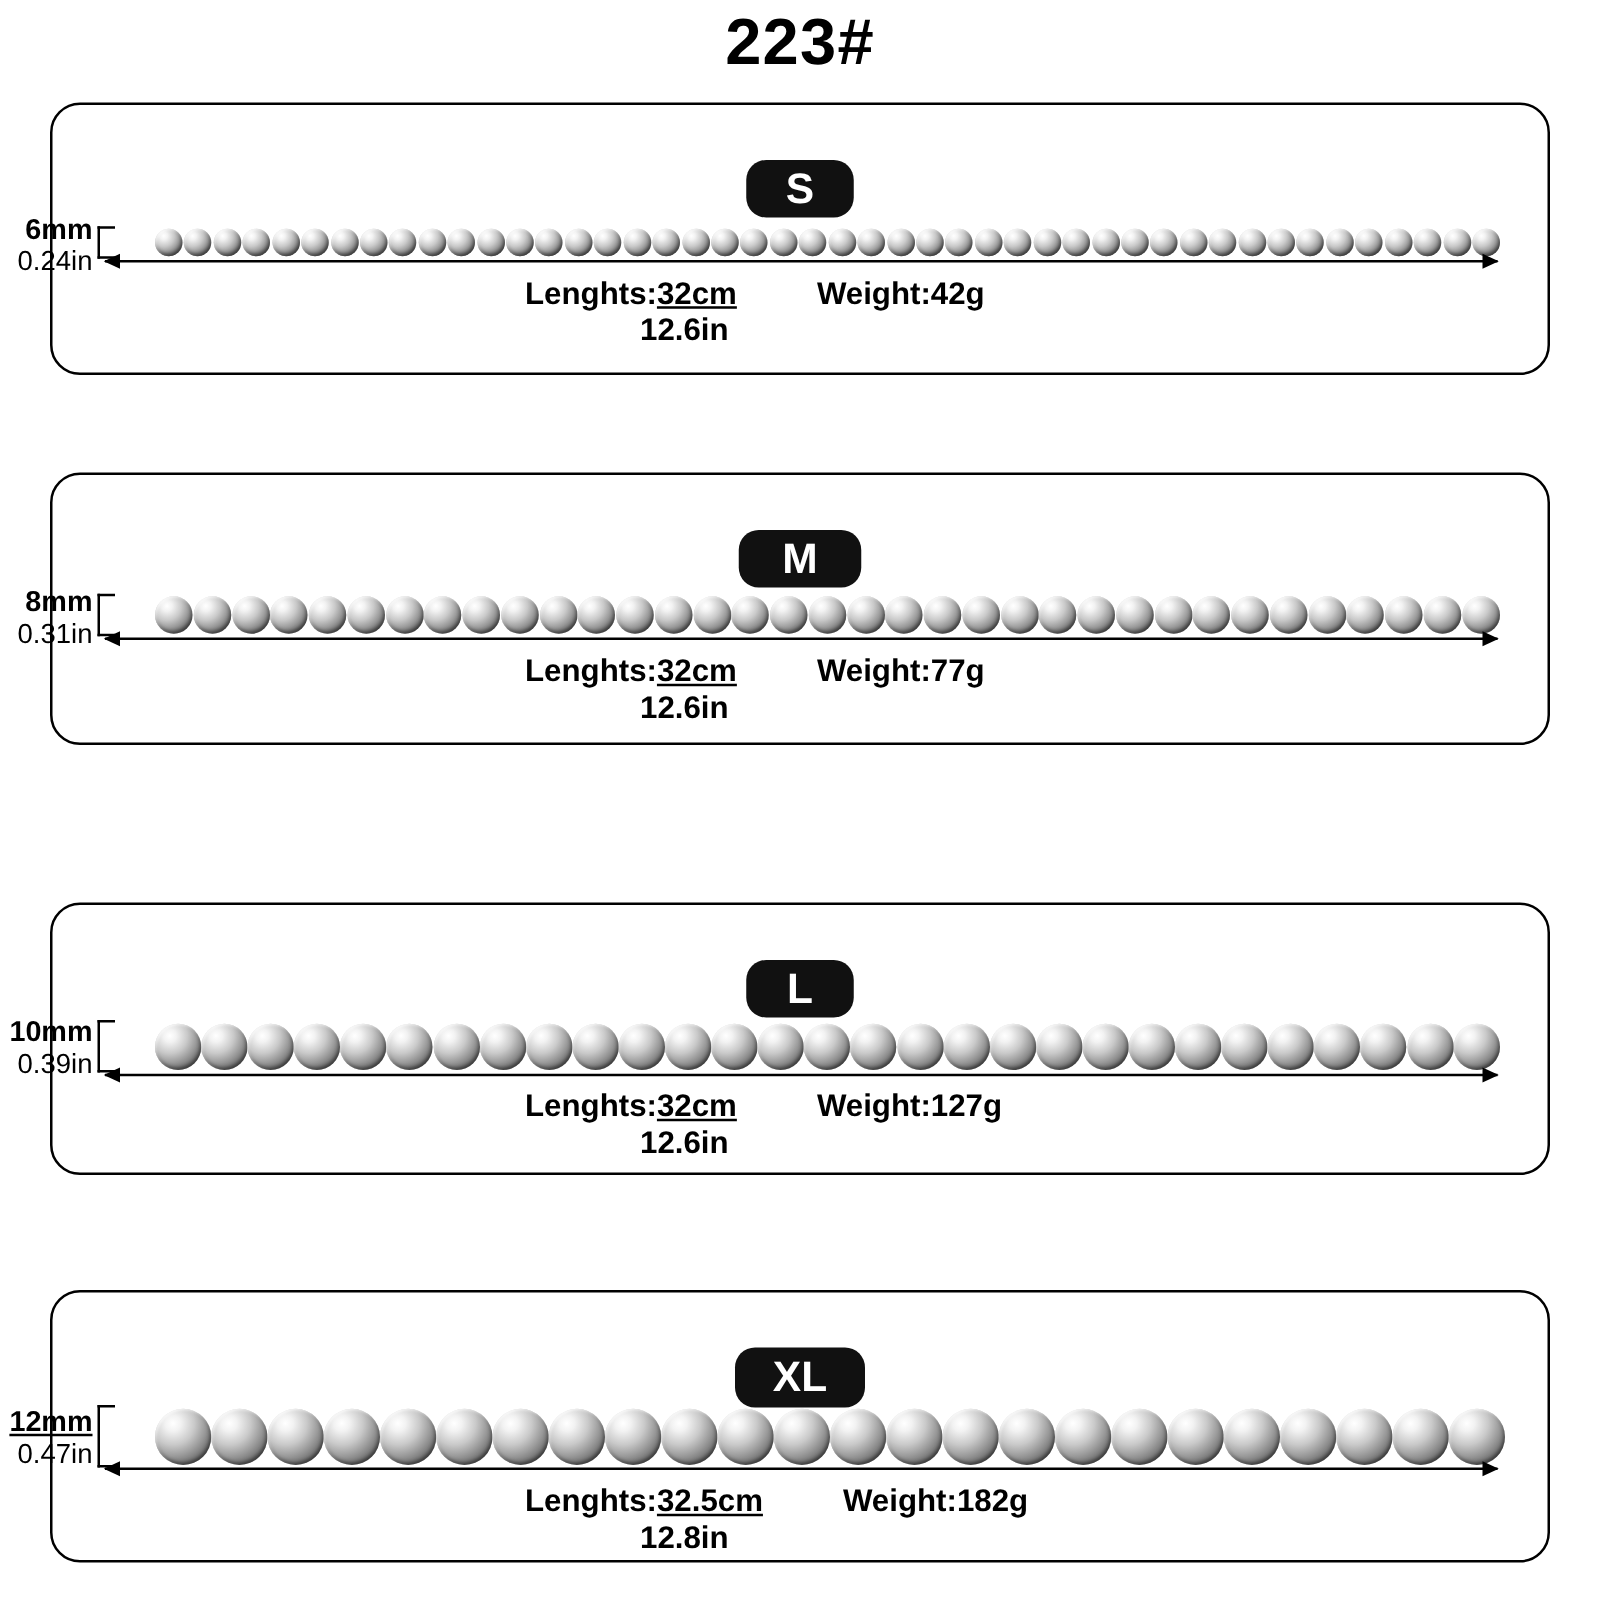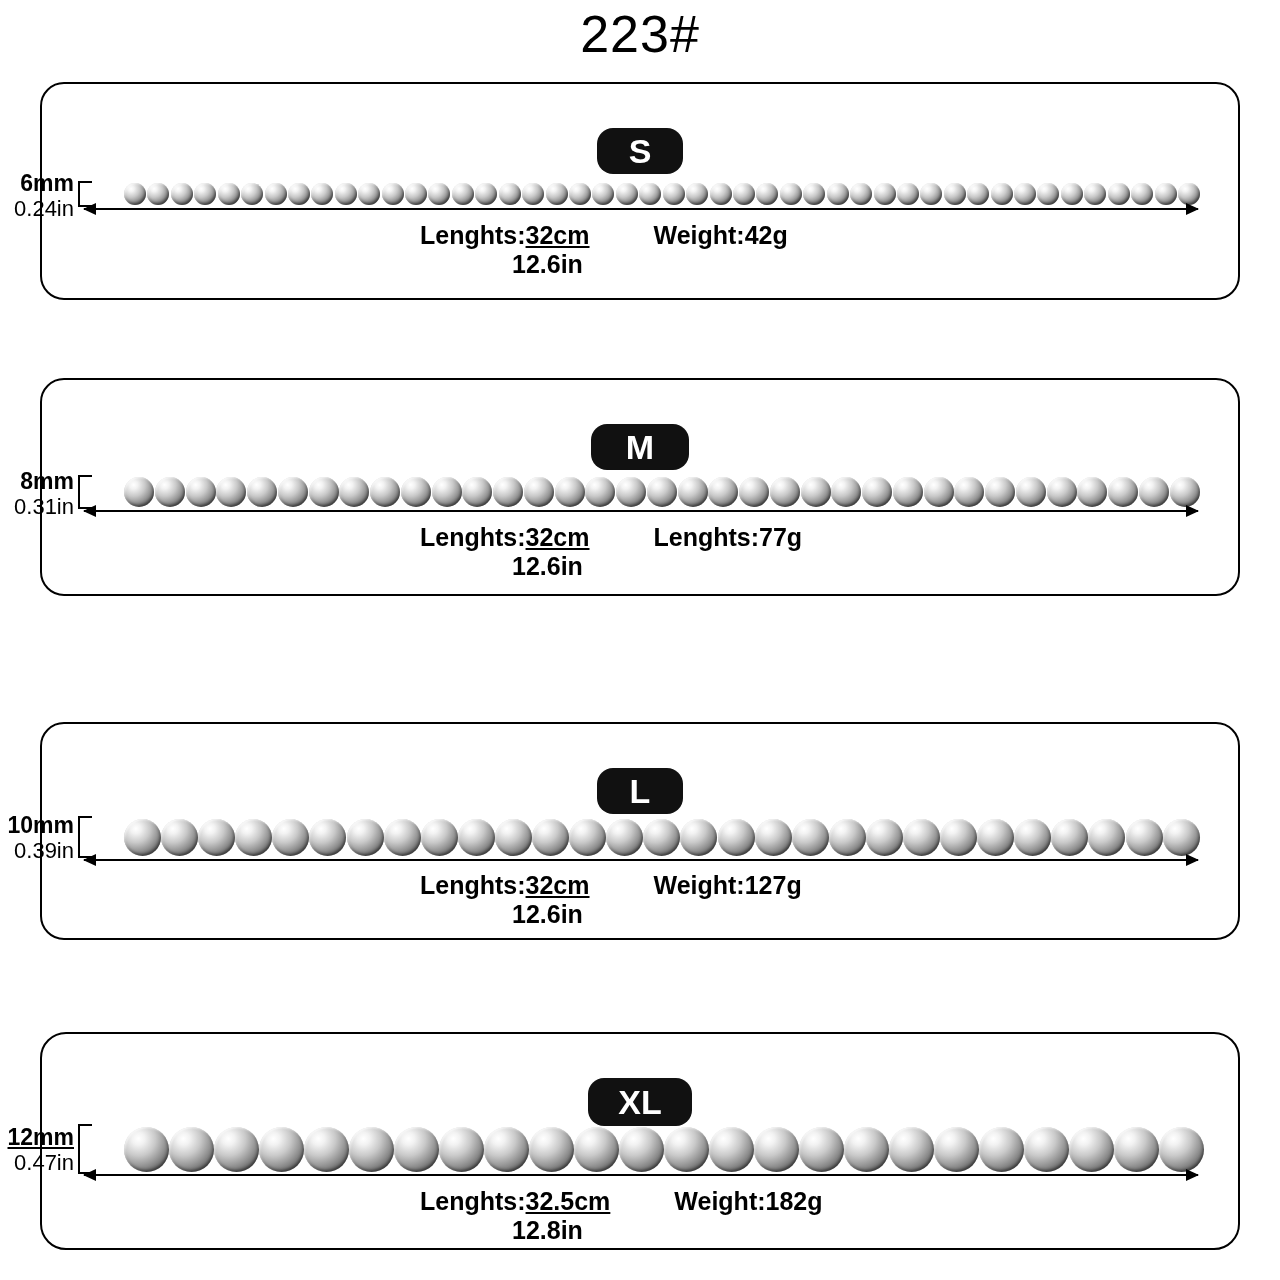--- a/index.html
+++ b/index.html
@@ -11,40 +11,40 @@
     width: 1280px;
     height: 1280px;
     font-family: "Liberation Sans", sans-serif;
     color: #000000;
     position: relative;
     overflow: hidden;
   }
   .page-title {
     text-align: center;
     font-size: 52px;
-    font-weight: normal;
+    font-weight: bold;
     letter-spacing: 1px;
     margin: 6px 0 0 0;
     line-height: 1.1;
     font-family: "Liberation Sans", sans-serif;
   }
 
   .panel {
     position: absolute;
     left: 40px;
     width: 1200px;
     box-sizing: border-box;
     border: 2px solid #000;
     border-radius: 24px;
     background: #fff;
   }
   .panel-s  { top: 82px;   height: 218px; }
   .panel-m  { top: 378px;  height: 218px; }
   .panel-l  { top: 722px;  height: 218px; }
-  .panel-xl { top: 1032px; height: 218px; border-radius: 26px; }
+  .panel-xl { top: 1032px; height: 218px; }
 
   
   .size-badge {
     position: absolute;
     left: 50%;
     transform: translateX(-50%);
     background: #111111;
     color: #ffffff;
     font-weight: bold;
     border-radius: 16px;
@@ -254,21 +254,21 @@
       <span class="bead" style="width: 30px; height: 30px;"></span>
       <span class="bead" style="width: 30px; height: 30px;"></span>
       <span class="bead" style="width: 30px; height: 30px;"></span>
     </div>
 
   <div class="length-arrow" style="left:42px; right:40px; top:130px;"></div>
 
   <div class="len-line1" style="left:378px; top:143px;">
     <span class="lbl">Lenghts:</span>
       <span class="num">32cm</span>
-    <span class="wt">Lenghts:77g</span>
+    <span class="wt">Weight:77g</span>
   </div>
   <div class="len-line2" style="left:470px; top:172px;">12.6in</div>
 </div>
 
 <div class="panel panel-l">
   <div class="size-badge badge-l">L</div>
 
   <div class="caliper" style="left:36px; top:92px; width:14px; height:42px;"></div>
   <div class="mm-label" style="left:-50px; top:88px; width:82px;">10mm</div>
   <div class="in-label" style="left:-52px; top:114px; width:84px;">0.39in</div>

